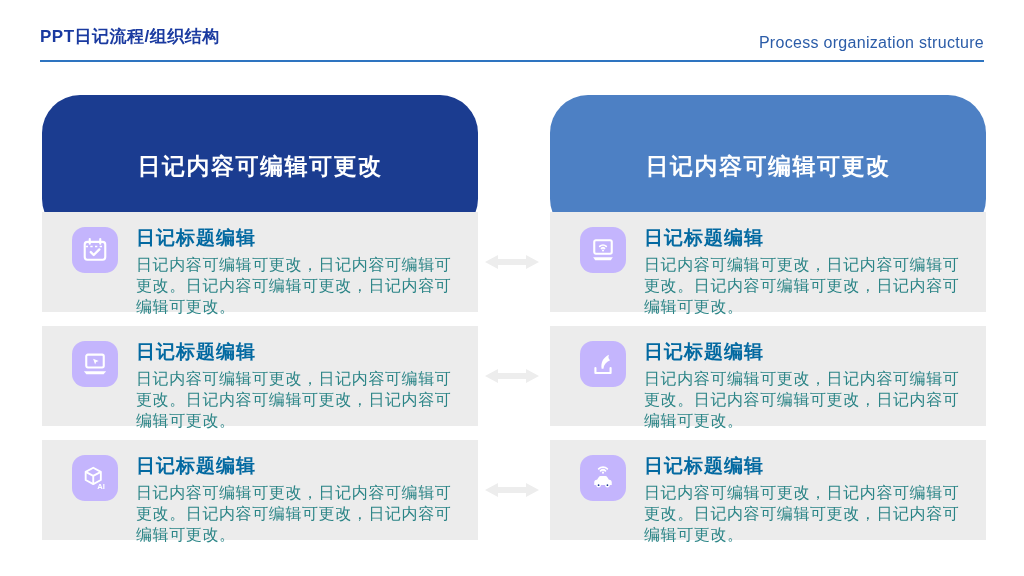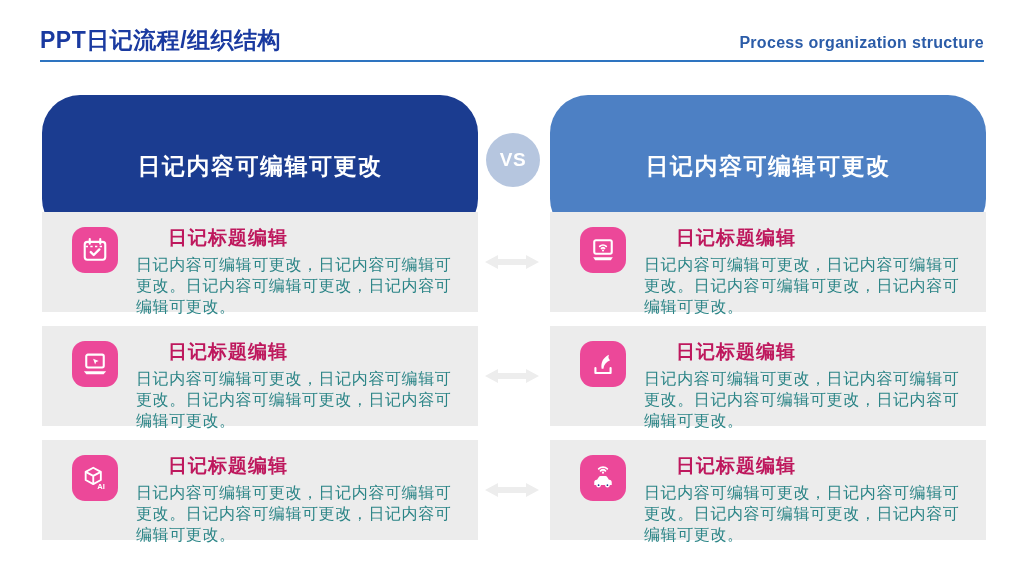--- a/index.html
+++ b/index.html
@@ -1,23 +1,23 @@
 <!DOCTYPE html>
 <html><head>
 <meta charset="utf-8">
 <style>
   * { margin:0; padding:0; box-sizing:border-box; }
   html,body { background:#fff; }
   body { font-family:"Liberation Sans","DejaVu Sans",sans-serif; }
   .slide { position:relative; width:1024px; height:576px; background:#ffffff; overflow:hidden; }
 
   
-  .page-title { position:absolute; left:40px; top:25px; font-size:23px; font-weight:800;
+  .page-title { position:absolute; left:40px; top:25px; font-size:17px; font-weight:800;
                 color:#1a3aa0; letter-spacing:0.5px; }
-  .page-subtitle { position:absolute; right:40px; top:34px; font-size:16px; font-weight:700;
+  .page-subtitle { position:absolute; right:40px; top:34px; font-size:16px; font-weight:400;
                    color:#2b5ca8; letter-spacing:0.3px; }
   .title-rule { position:absolute; left:40px; top:60px; width:944px; height:2px; background:#2e74c0; }
 
   
   .pill { position:absolute; top:95px; width:436px; height:142px; border-radius:38px;
           display:flex; align-items:center; justify-content:center;
           color:#ffffff; font-size:23px; font-weight:800; letter-spacing:1.5px; }
   .pill-left  { left:42px;  background:#1b3c90; }
   .pill-right { left:550px; background:#4d80c4; }
 
@@ -25,44 +25,43 @@
                border-radius:50%; background:#b6c6df; color:#ffffff;
                display:flex; align-items:center; justify-content:center;
                font-size:19px; font-weight:800; letter-spacing:0.5px; }
 
   
   .row { position:absolute; width:436px; height:100px; background:#ececec; }
   .row.l { left:42px; } .row.r { left:550px; }
   .row.t1 { top:212px; } .row.t2 { top:326px; } .row.t3 { top:440px; }
 
   .tile { position:absolute; left:30px; top:15px; width:46px; height:46px; border-radius:13px;
-          background:#ec4899; display:flex; align-items:center; justify-content:center; }
+          background:#c4b5fd; display:flex; align-items:center; justify-content:center; }
   .row-title { position:absolute; left:94px; top:13px; font-size:19px; font-weight:800;
-               color:#be185d; letter-spacing:1px;margin-left:32px; }
+               color:#0369a1; letter-spacing:1px; }
   .row-body  { position:absolute; left:94px; top:42px; width:318px; font-size:16px;
                line-height:21px; color:#2a8486; letter-spacing:0.6px; }
 
   
   .arrow { position:absolute; left:483px; width:58px; height:30px; }
   .arrow.a1 { top:247px; } .arrow.a2 { top:361px; } .arrow.a3 { top:475px; }
 
   svg { display:block; }
 </style>
 </head>
 <body>
 
 <div class="slide">
 
   <div class="page-title">PPT日记流程/组织结构</div>
   <div class="page-subtitle">Process organization structure</div>
   <div class="title-rule"></div>
 
   <div class="pill pill-left">日记内容可编辑可更改</div>
   <div class="pill pill-right">日记内容可编辑可更改</div>
-  <div class="vs-circle">VS</div>
 
   <div class="row l t1">
     <div class="tile">
       <svg viewBox="0 0 24 24" width="28" height="28">
         <rect x="3.2" y="5" width="17.6" height="15.3" rx="2.2" fill="none" stroke="#fff" stroke-width="1.8"></rect>
         <line x1="7.5" y1="2.6" x2="7.5" y2="6.6" stroke="#fff" stroke-width="1.8" stroke-linecap="round"></line>
         <line x1="16.5" y1="2.6" x2="16.5" y2="6.6" stroke="#fff" stroke-width="1.8" stroke-linecap="round"></line>
         <line x1="4" y1="9" x2="20" y2="9" stroke="#fff" stroke-width="1.4" stroke-dasharray="2 2"></line>
         <path d="M8.4 13.8 l2.5 2.5 4.8-4.8" fill="none" stroke="#fff" stroke-width="2" stroke-linecap="round" stroke-linejoin="round"></path>
       </svg>

